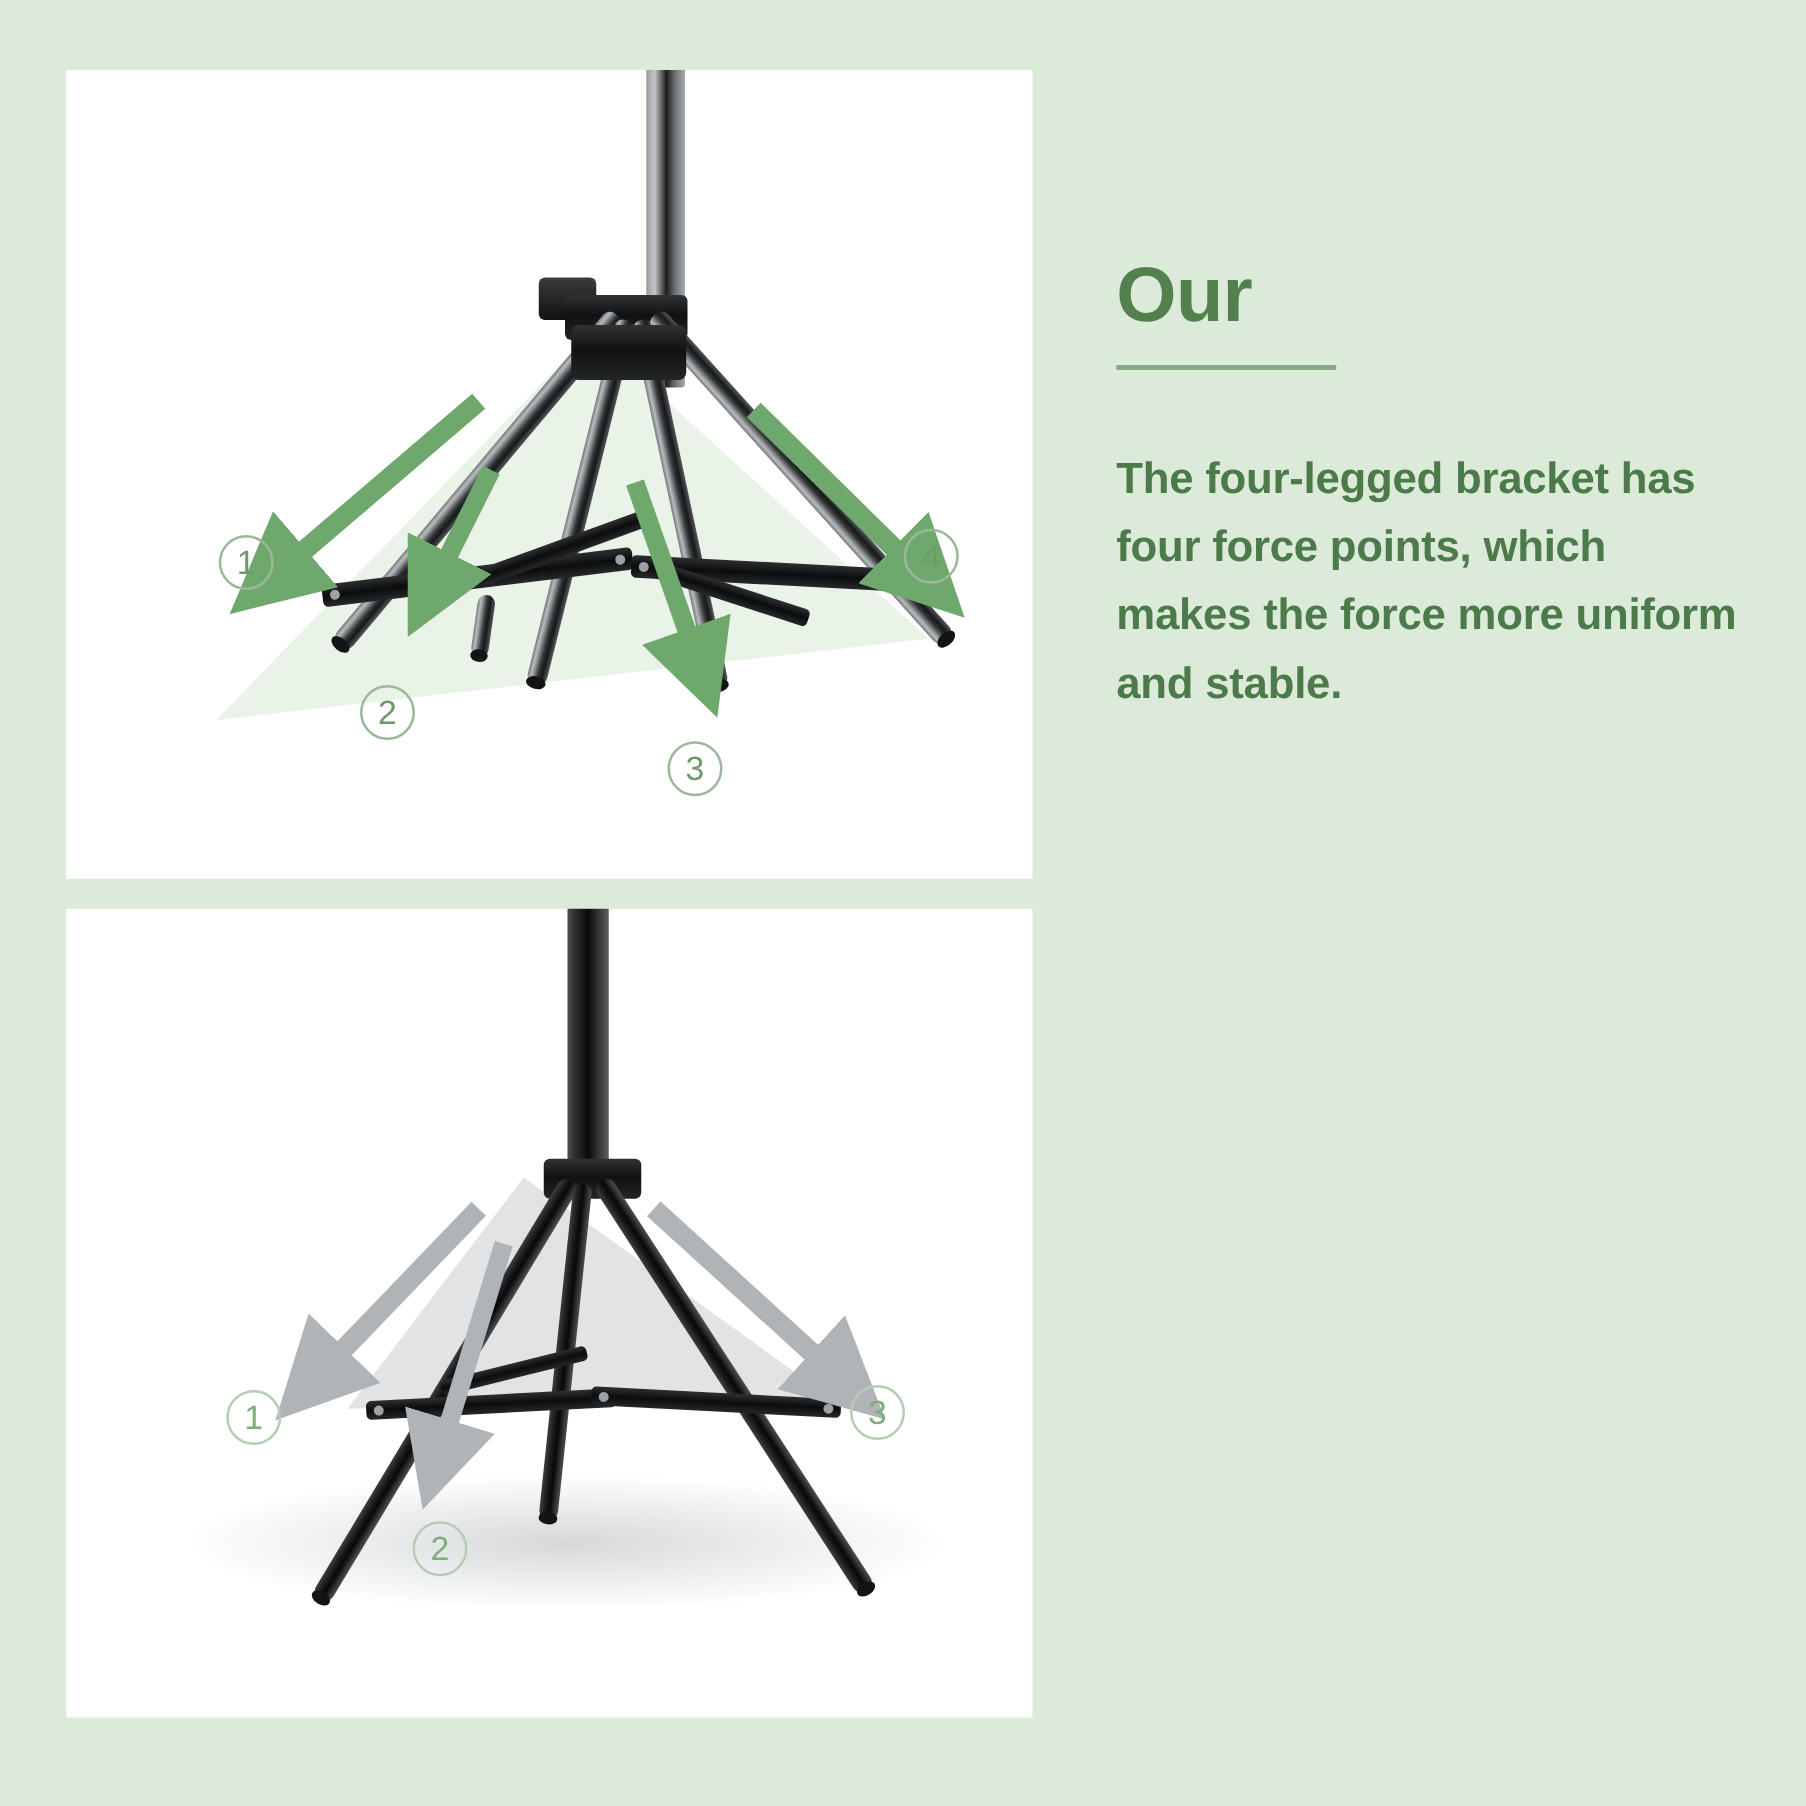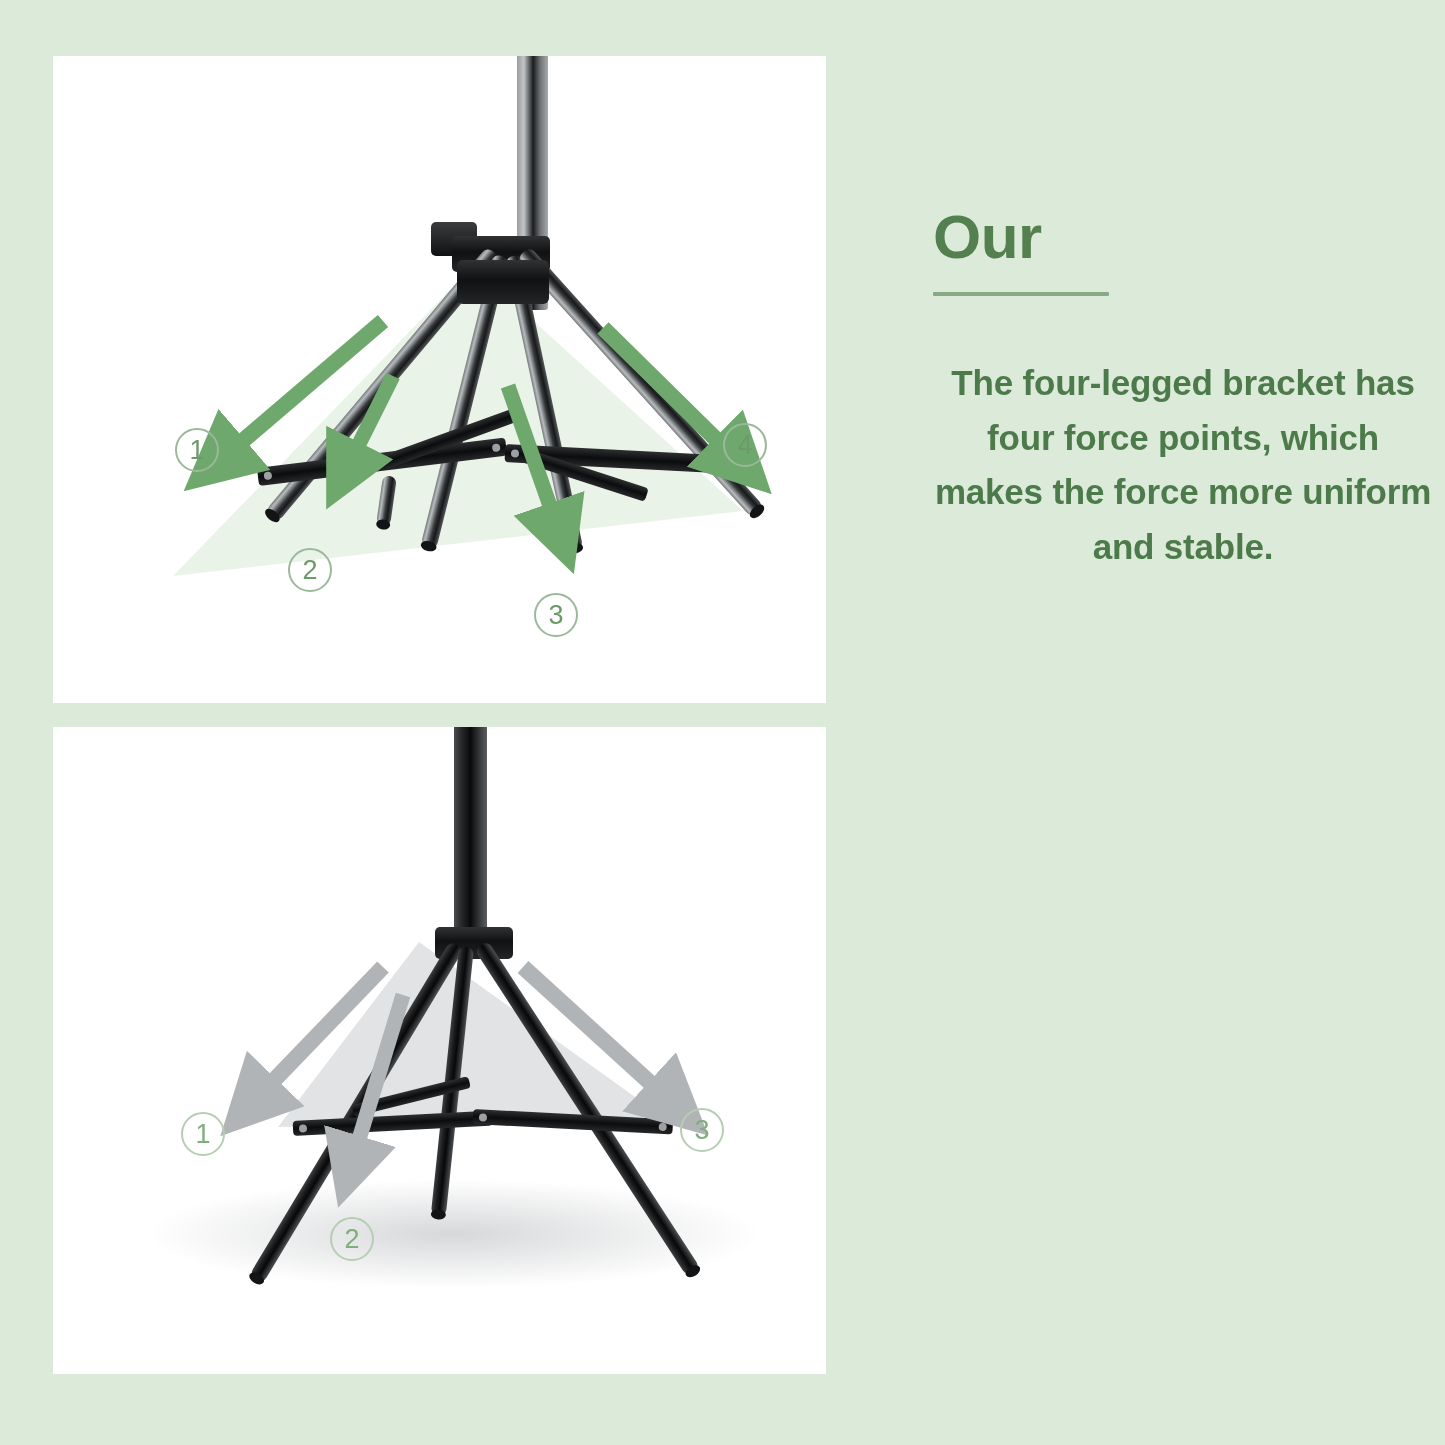--- a/index.html
+++ b/index.html
@@ -25,21 +25,21 @@
     position: absolute;
     background: #ffffff;
     overflow: hidden;
   }
   #panel-top    { left: 53px;  top: 56px;  width: 773px; height: 647px; }
   #panel-bottom { left: 53px;  top: 727px; width: 773px; height: 647px; }
 
   .stage { position: absolute; inset: 0; }
 
   
-  .text-block { position: absolute; left: 893px; width: 500px; margin-left: 40px; }
+  .text-block { position: absolute; left: 893px; width: 500px; }
   #text-top    { top: 206px; }
   #text-bottom { top: 845px; }
 
   .heading {
     font-size: 62px;
     font-weight: bold;
     color: #548050;
     line-height: 1.0;
     letter-spacing: -0.5px;
     margin: 0;
@@ -51,21 +51,20 @@
     margin-top: 24px;
     border-radius: 1px;
   }
   .body-copy {
     margin-top: 60px;
     font-size: 35px;
     font-weight: bold;
     line-height: 1.56;
     color: #4d7a4a;
     letter-spacing: -0.2px;
-    text-align: center;
   }
 
   
   .pole {
     position: absolute;
     border-radius: 3px;
   }
   .pole-upper-top {
     left: 464px; top: -8px; width: 31px; height: 262px;
     background: linear-gradient(90deg,#9a9da0 0%,#c3c6c9 22%,#1b1c1e 52%,#6d7073 74%,#a9acaf 100%);

